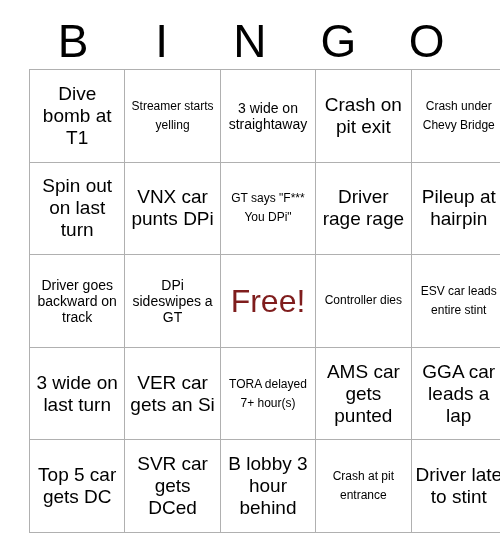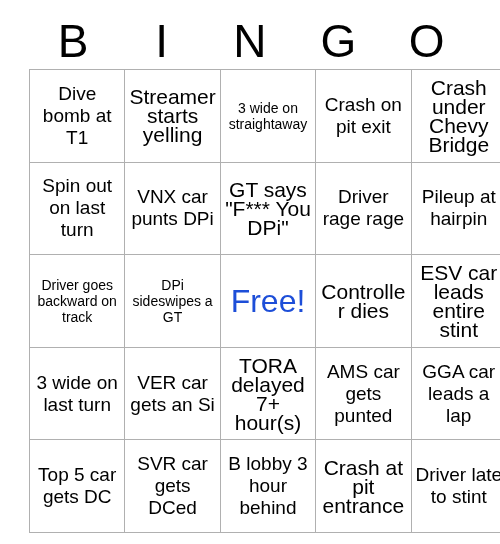--- a/index.html
+++ b/index.html
@@ -61,29 +61,29 @@
     vertical-align: middle;
     overflow: hidden;
     word-wrap: break-word;
     color: #000000;
   }
 
   
   .sz-xl {
     font-size: 32px;
     line-height: 36px;
-    color: #1d4ed8;
+    color: #7f1d1d;
     font-weight: 400;
   }
   .sz-lg {
     font-size: 19px;
     line-height: 22px;
   }
   .sz-md {
-    font-size: 21px;
+    font-size: 12px;
     line-height: 19px;
   }
   .sz-sm {
     font-size: 14px;
     line-height: 16px;
   }
 </style>
 </head>
 <body>
 

